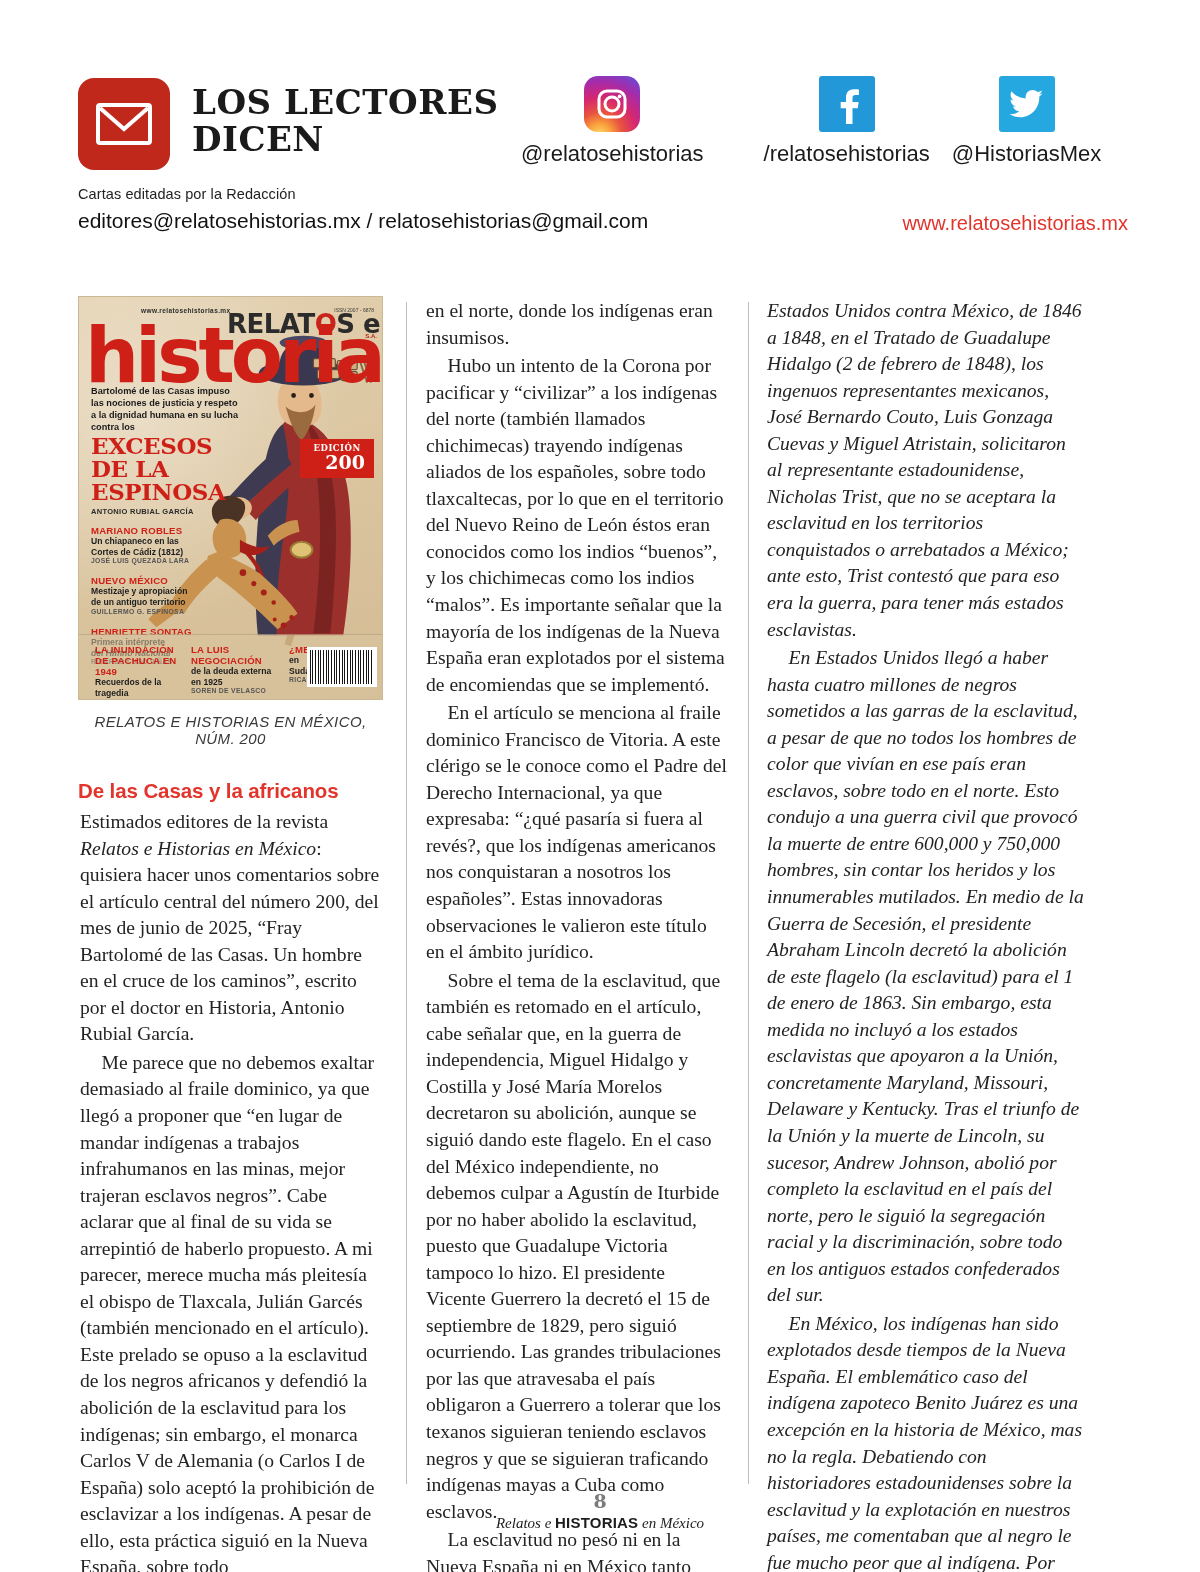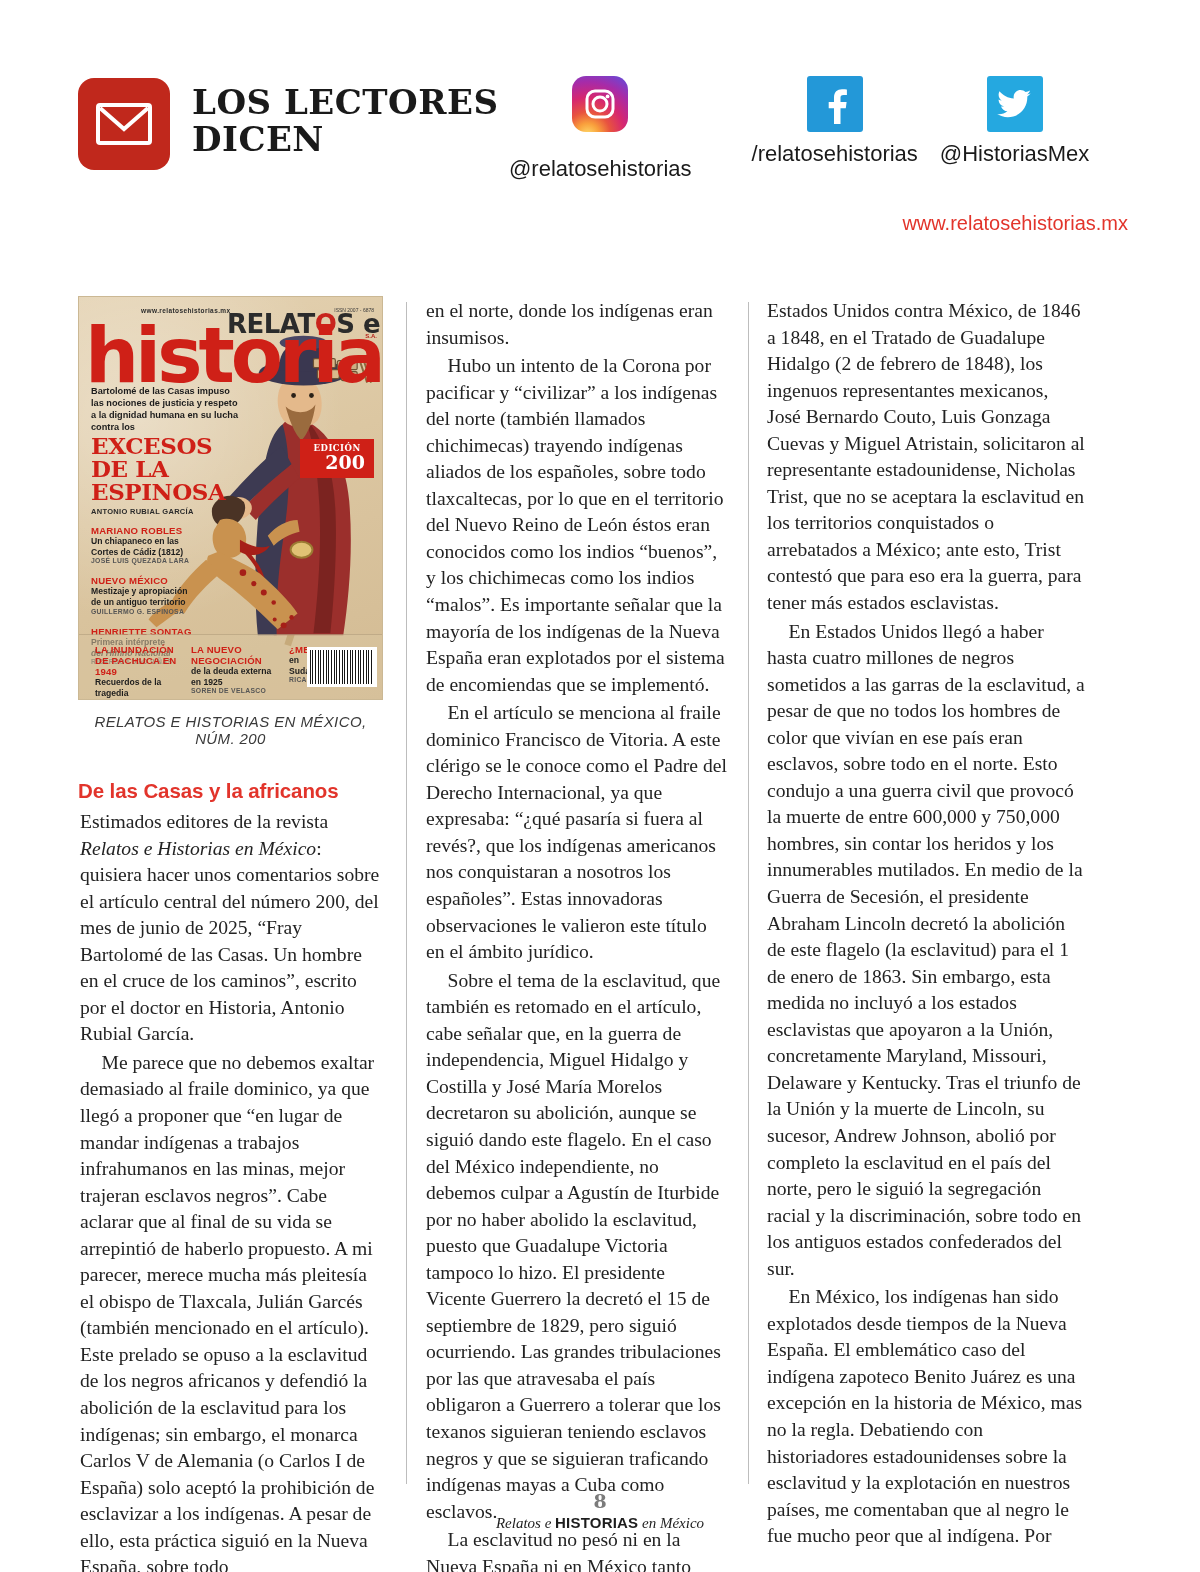--- a/index.html
+++ b/index.html
@@ -56,21 +56,21 @@
     position: absolute;
     left: 505px; top: 76px;
     display: flex;
     align-items: flex-start;
   }
   .social {
     display: flex;
     flex-direction: column;
     align-items: center;
   }
-  .social-ig { margin-left: 4px; gap: 15px; }
+  .social-ig { margin-left: 16px; }
   .social-fb { margin-left: 60px; }
   .social-tw { margin-left: 22px; }
   .social-glyph {
     width: 56px; height: 56px;
     border-radius: 14px;
     display: flex;
     align-items: center;
     justify-content: center;
   }
   .ig-glyph {
@@ -120,21 +120,21 @@
     height: 1190px;
   }
   .col {
     position: absolute;
     top: 0;
     width: 305px;
     height: 1190px;
   }
   .col-1 { left: 78px; }
   .col-2 { left: 424px; }
-  .col-3 { left: 765px; width: 322px; }
+  .col-3 { left: 765px; width: 322px; font-style: italic; }
 
   .col-rule {
     position: absolute;
     top: 6px;
     width: 1px;
     height: 1182px;
     background: #bdbdbd;
   }
   .rule-1 { left: 406px; }
   .rule-2 { left: 748px; }
@@ -368,20 +368,24 @@
       <div class="social-glyph tw-glyph">
         <svg width="36" height="30" viewBox="0 0 36 30" aria-hidden="true">
           <path d="M34 4.2c-1.2.6-2.6 1-4 1.2 1.4-.9 2.5-2.3 3-4-1.3.8-2.8 1.4-4.4 1.7C27.3 1.8 25.5 1 23.5 1c-3.8 0-6.9 3.1-6.9 6.9 0 .6.1 1.1.2 1.6C11 9.2 5.9 6.5 2.5 2.3c-.6 1-.9 2.2-.9 3.5 0 2.4 1.2 4.5 3.1 5.7-1.1 0-2.2-.3-3.1-.9v.1c0 3.3 2.4 6.1 5.5 6.7-.6.2-1.2.2-1.8.2-.4 0-.9 0-1.3-.1.9 2.7 3.4 4.7 6.4 4.8-2.3 1.8-5.3 2.9-8.5 2.9-.6 0-1.1 0-1.6-.1 3 1.9 6.6 3.1 10.5 3.1 12.6 0 19.5-10.4 19.5-19.5V7.6c1.3-1 2.5-2.1 3.4-3.4z" fill="#ffffff"></path>
         </svg>
       </div>
       <div class="social-label">@HistoriasMex</div>
     </div>
 
   </div>
 
+  <div class="header-contact">
+    <div class="contact-small">Cartas editadas por la Redacción</div>
+    <div class="contact-emails">editores@relatosehistorias.mx / relatosehistorias@gmail.com</div>
+  </div>
 
   <div class="header-site">www.relatosehistorias.mx</div>
 </div>
 
 <div class="content">
 
   <div class="col-rule rule-1"></div>
   <div class="col-rule rule-2"></div>
 
   <div class="col col-1">
@@ -491,21 +495,21 @@
         </div>
 
         <div class="cover-strip">
           <div class="strip-item si-1">
             <div class="cv-t">LA INUNDACIÓN</div>
             <div class="cv-t">DE PACHUCA EN 1949</div>
             <div class="cv-s">Recuerdos de la tragedia</div>
             <div class="cv-a">SERGIO ARNULFO TREVETHAN</div>
           </div>
           <div class="strip-item si-2">
-            <div class="cv-t">LA NUEVO NEGOCIACIÓN</div>
+            <div class="cv-t">LA LUIS NEGOCIACIÓN</div>
             <div class="cv-s">de la deuda externa en 1925</div>
             <div class="cv-a">SOREN DE VELASCO</div>
           </div>
           <div class="strip-item si-3">
             <div class="cv-t">¿MEZCAL</div>
             <div class="cv-s">en Sudamérica?</div>
             <div class="cv-a">RICARDO CRUZ</div>
           </div>
           <div class="strip-barcode"></div>
         </div>

